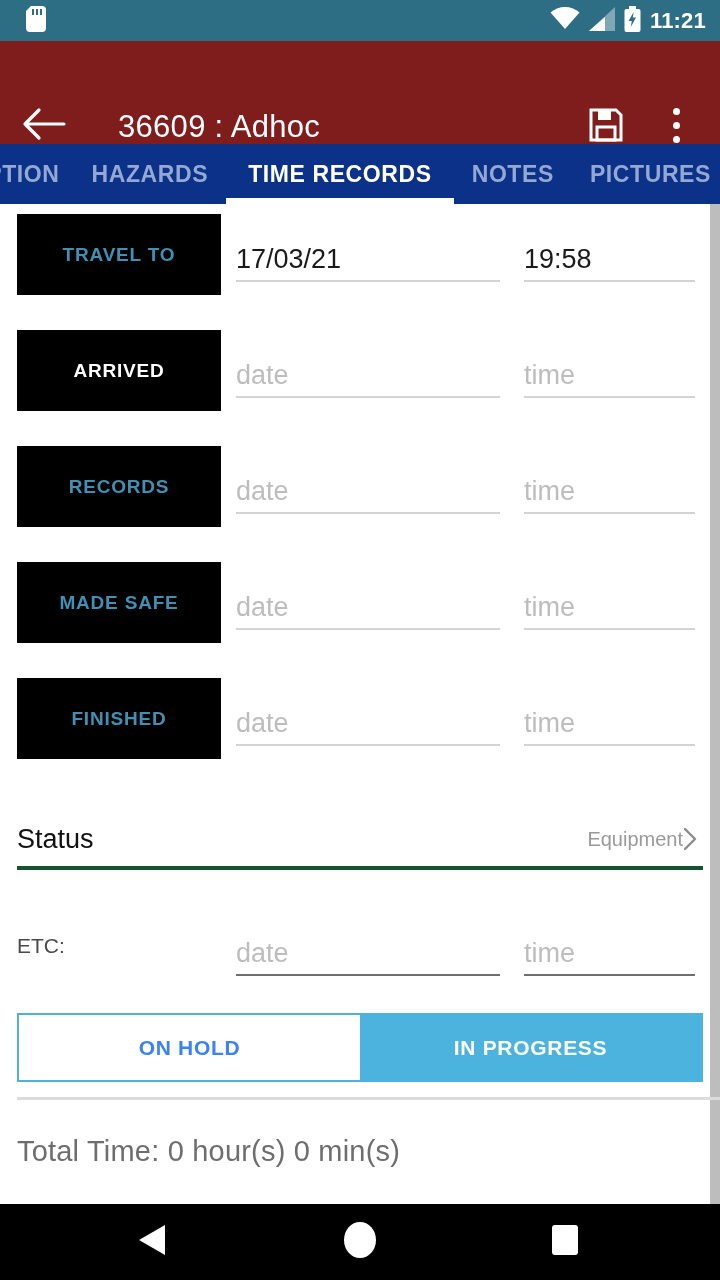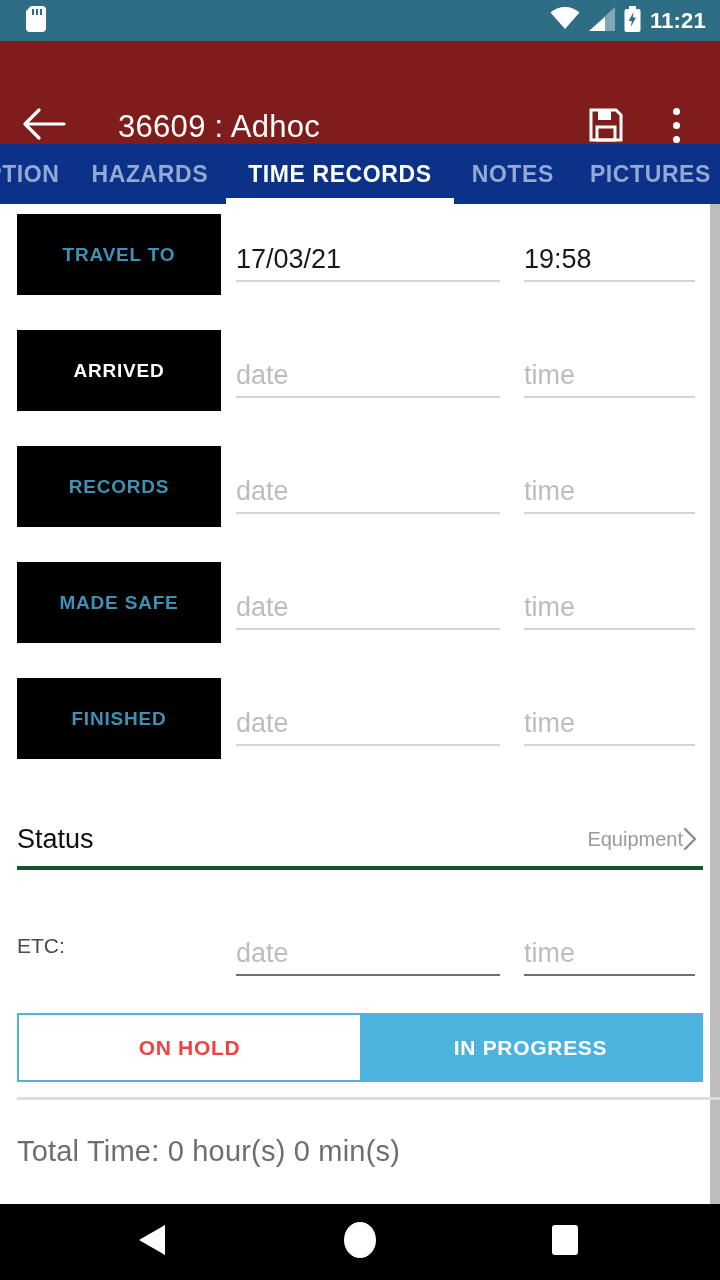--- a/index.html
+++ b/index.html
@@ -102,21 +102,21 @@
               border-bottom:2px solid #707070; display:flex; align-items:flex-end; cursor:pointer; }
   .etc-date .ph, .etc-time .ph { font-size:27px; color:#bdbdbd; line-height:34px; padding-bottom:4px; }
 
   
   .segment {
     position:absolute; left:17px; top:1013px; width:686px; height:69px;
     display:flex; border:2px solid #4bb3dd;
   }
   .seg { flex:1; display:flex; align-items:center; justify-content:center;
          font-size:21px; font-weight:bold; letter-spacing:.7px; cursor:pointer; }
-  .seg.unsel { background:#ffffff; color:#ef4444; }
+  .seg.unsel { background:#ffffff; color:#3b82f6; }
   .seg.sel   { background:#4bb3dd; color:#ffffff; }
 
   .divider { position:absolute; left:17px; top:1097px; width:703px; height:3px; background:#dcdcdc; }
 
   .totaltime {
     position:absolute; left:17px; top:1135px; font-size:29px; color:#6e6e6e; letter-spacing:.2px;
   }
 
   
   .navbar {

